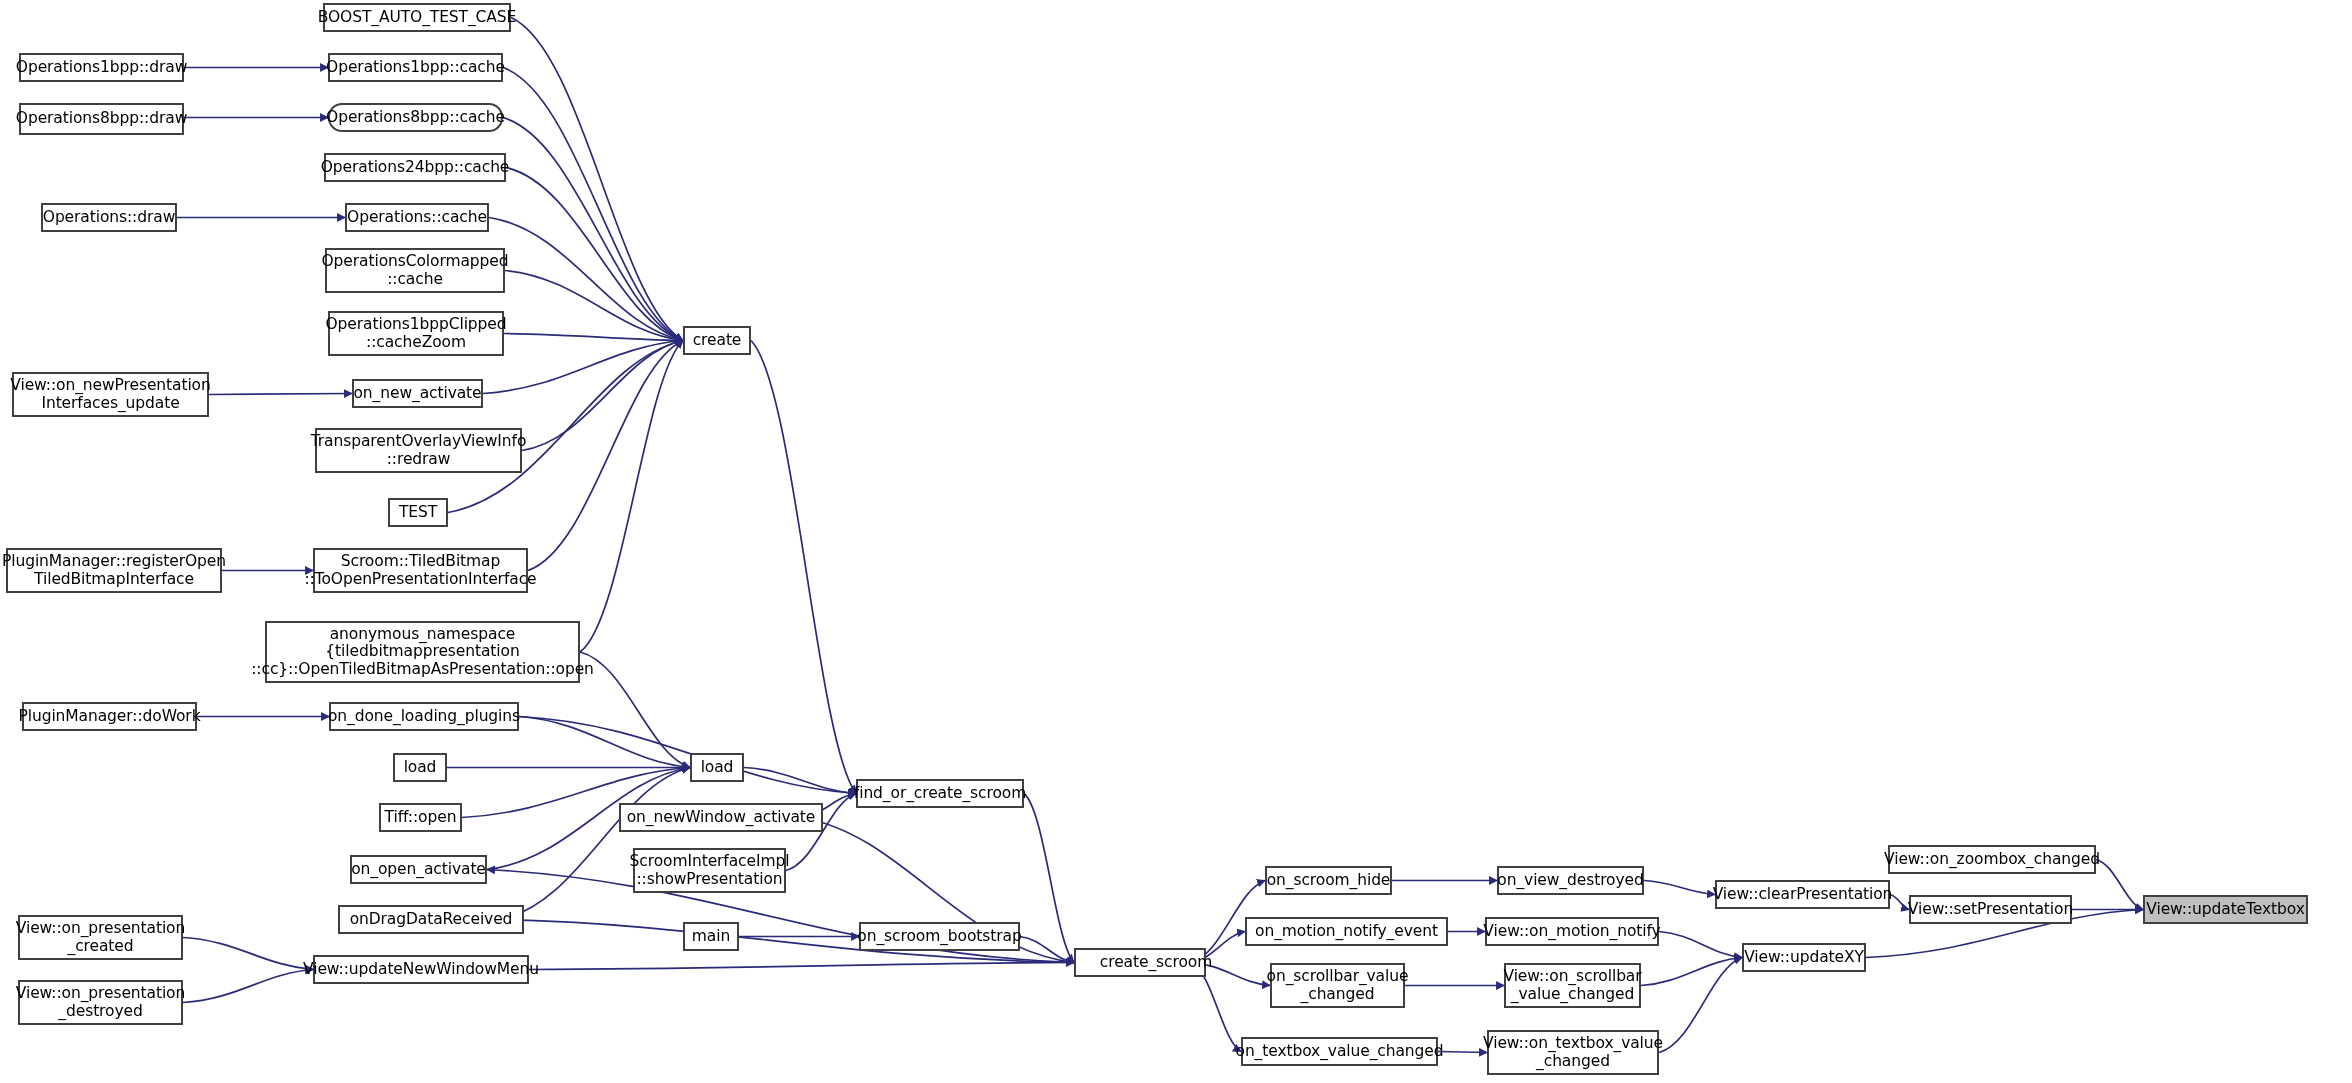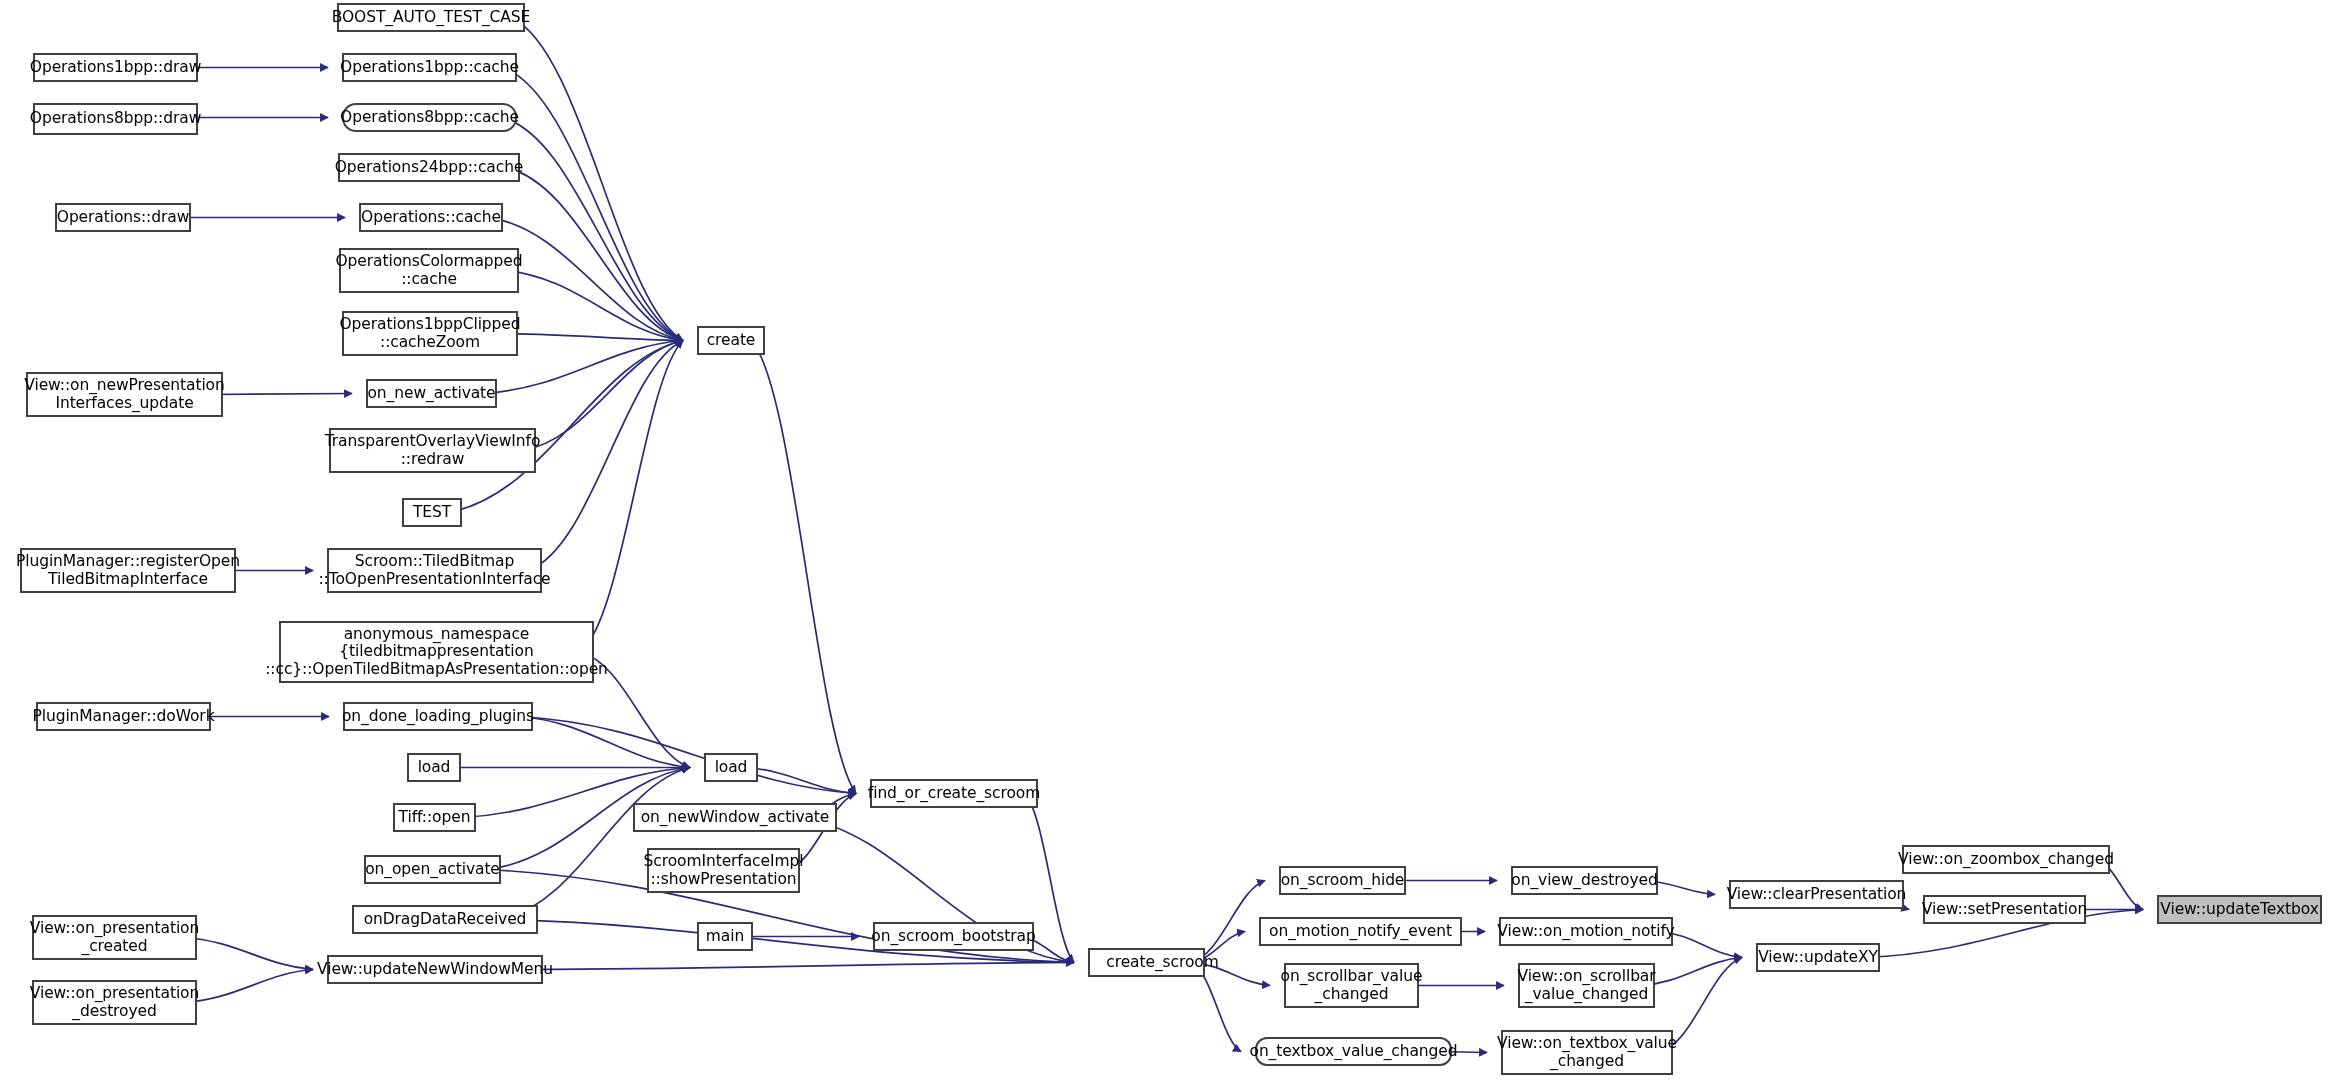--- a/index.html
+++ b/index.html
@@ -14,21 +14,20 @@
     color:#000000;
     display:flex;
     align-items:center;
     justify-content:center;
     text-align:center;
     line-height:1.12;
     font-size:15.5px;
     letter-spacing:-0.1px;
     white-space:pre;
     overflow:visible;
-    margin-left:14px;
   }
   .node.highlight{background:#bfbfbf;}
   .node span{display:block;}
 </style>
 </head>
 <body>
 
 <div id="canvas">
   <svg id="edges" xmlns="http://www.w3.org/2000/svg">
       <defs>
@@ -128,31 +127,31 @@
       <div class="node" style="left: 633px; top: 848px; width: 153px; height: 45px;"><span style="white-space: pre;">ScroomInterfaceImpl
 ::showPresentation</span></div>
       <div class="node" style="left: 338px; top: 905px; width: 186px; height: 29px;"><span>onDragDataReceived</span></div>
       <div class="node" style="left: 18px; top: 915px; width: 165px; height: 45px;"><span style="white-space: pre;">View::on_presentation
 _created</span></div>
       <div class="node" style="left: 313px; top: 955px; width: 216px; height: 29px;"><span>View::updateNewWindowMenu</span></div>
       <div class="node" style="left: 18px; top: 980px; width: 165px; height: 45px;"><span style="white-space: pre;">View::on_presentation
 _destroyed</span></div>
       <div class="node" style="left: 683px; top: 922px; width: 56px; height: 29px;"><span>main</span></div>
       <div class="node" style="left: 859px; top: 922px; width: 161px; height: 29px;"><span>on_scroom_bootstrap</span></div>
-      <div class="node" style="left: 1074px; top: 948px; width: 117px; height: 29px; padding-left: 32px;"><span>create_scroom</span></div>
+      <div class="node" style="left: 1074px; top: 948px; width: 132px; height: 29px; padding-left: 32px;"><span>create_scroom</span></div>
       <div class="node" style="left: 683px; top: 326px; width: 68px; height: 29px;"><span>create</span></div>
       <div class="node" style="left: 1265px; top: 866px; width: 127px; height: 29px;"><span>on_scroom_hide</span></div>
       <div class="node" style="left: 1497px; top: 866px; width: 147px; height: 29px;"><span>on_view_destroyed</span></div>
       <div class="node" style="left: 1245px; top: 917px; width: 203px; height: 29px;"><span>on_motion_notify_event</span></div>
       <div class="node" style="left: 1485px; top: 917px; width: 174px; height: 29px;"><span>View::on_motion_notify</span></div>
       <div class="node" style="left: 1270px; top: 963px; width: 135px; height: 45px;"><span style="white-space: pre;">on_scrollbar_value
 _changed</span></div>
       <div class="node" style="left: 1504px; top: 963px; width: 137px; height: 45px;"><span style="white-space: pre;">View::on_scrollbar
 _value_changed</span></div>
-      <div class="node" style="left: 1241px; top: 1037px; width: 197px; height: 29px; border-radius: 12px;"><span>on_textbox_value_changed</span></div>
+      <div class="node" style="left: 1241px; top: 1037px; width: 197px; height: 29px;"><span>on_textbox_value_changed</span></div>
       <div class="node" style="left: 1487px; top: 1030px; width: 172px; height: 45px;"><span style="white-space: pre;">View::on_textbox_value
 _changed</span></div>
       <div class="node" style="left: 1715px; top: 880px; width: 175px; height: 29px;"><span>View::clearPresentation</span></div>
       <div class="node" style="left: 1742px; top: 943px; width: 124px; height: 29px;"><span>View::updateXY</span></div>
       <div class="node" style="left: 1888px; top: 845px; width: 208px; height: 29px;"><span>View::on_zoombox_changed</span></div>
       <div class="node" style="left: 1909px; top: 895px; width: 163px; height: 29px;"><span>View::setPresentation</span></div>
       <div class="node highlight" style="left: 2143px; top: 895px; width: 165px; height: 29px;"><span>View::updateTextbox</span></div>
     </div>
 </div>
 

